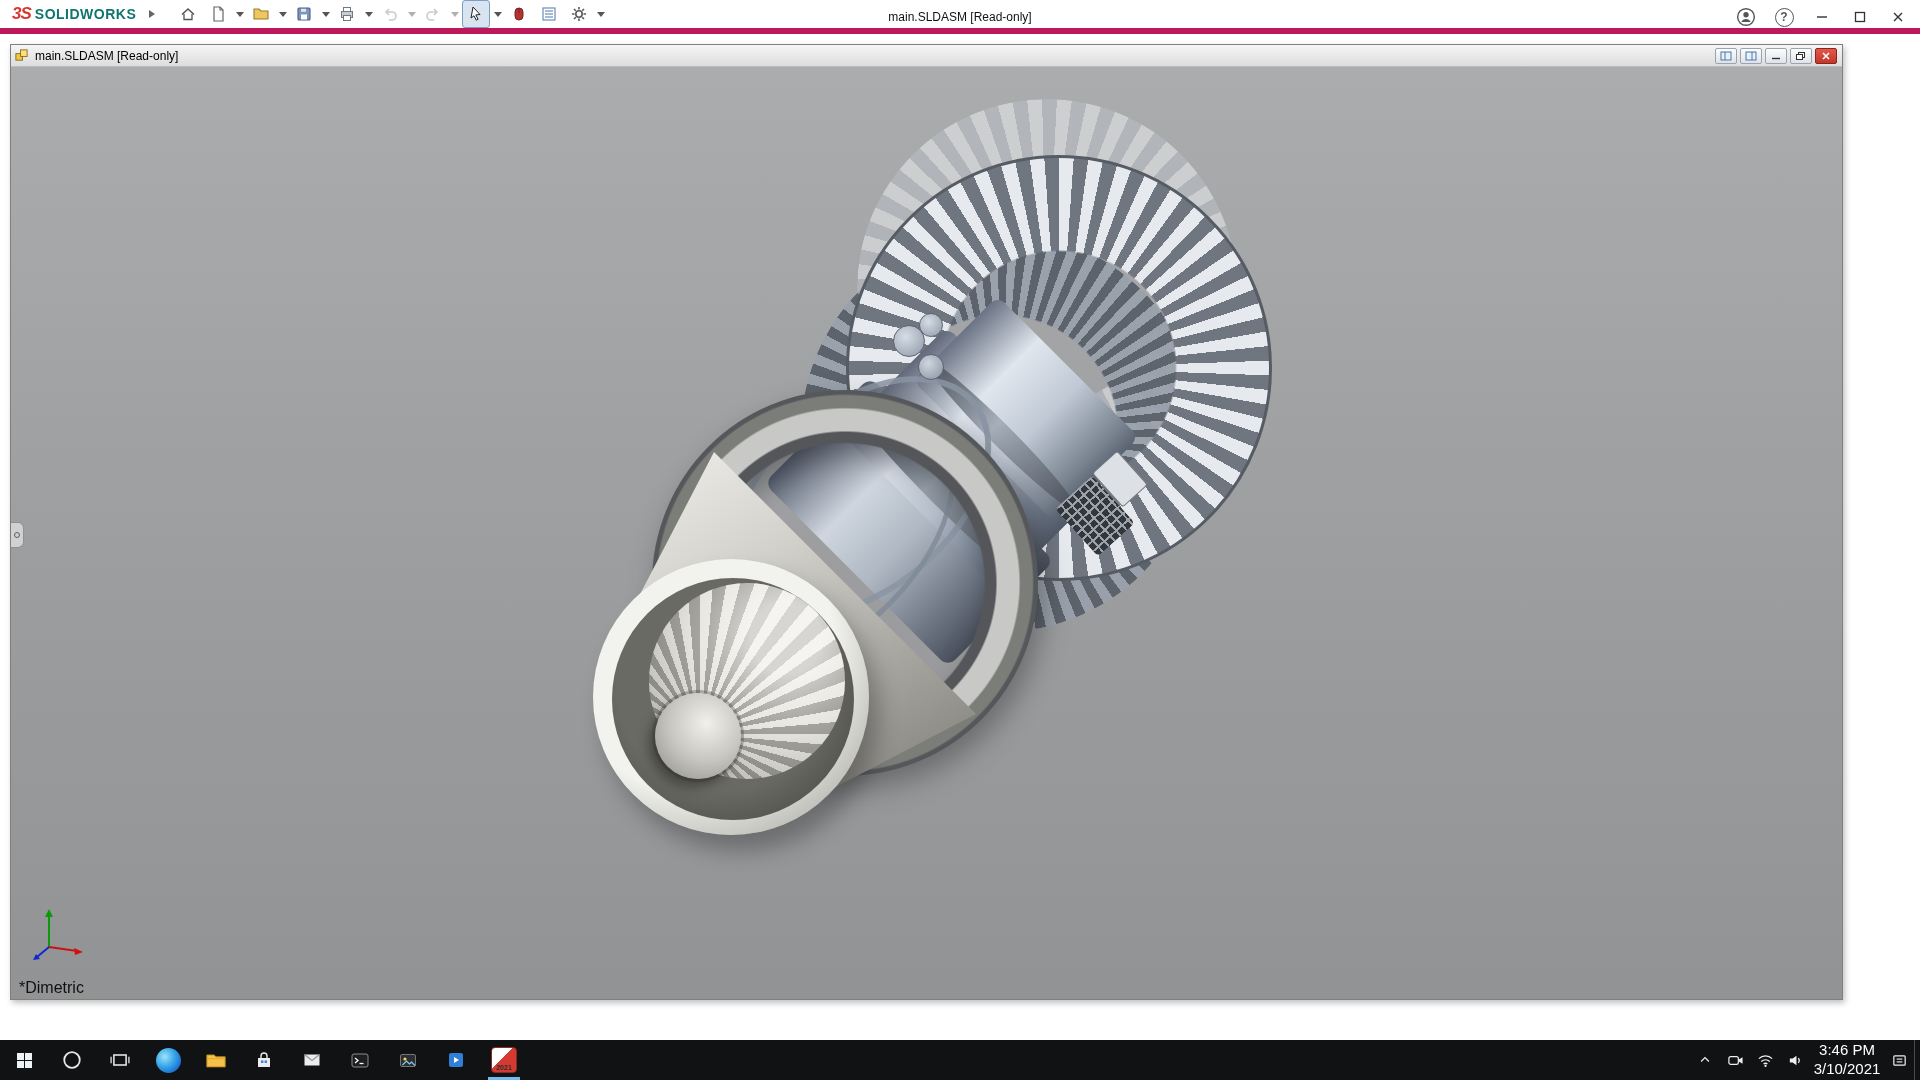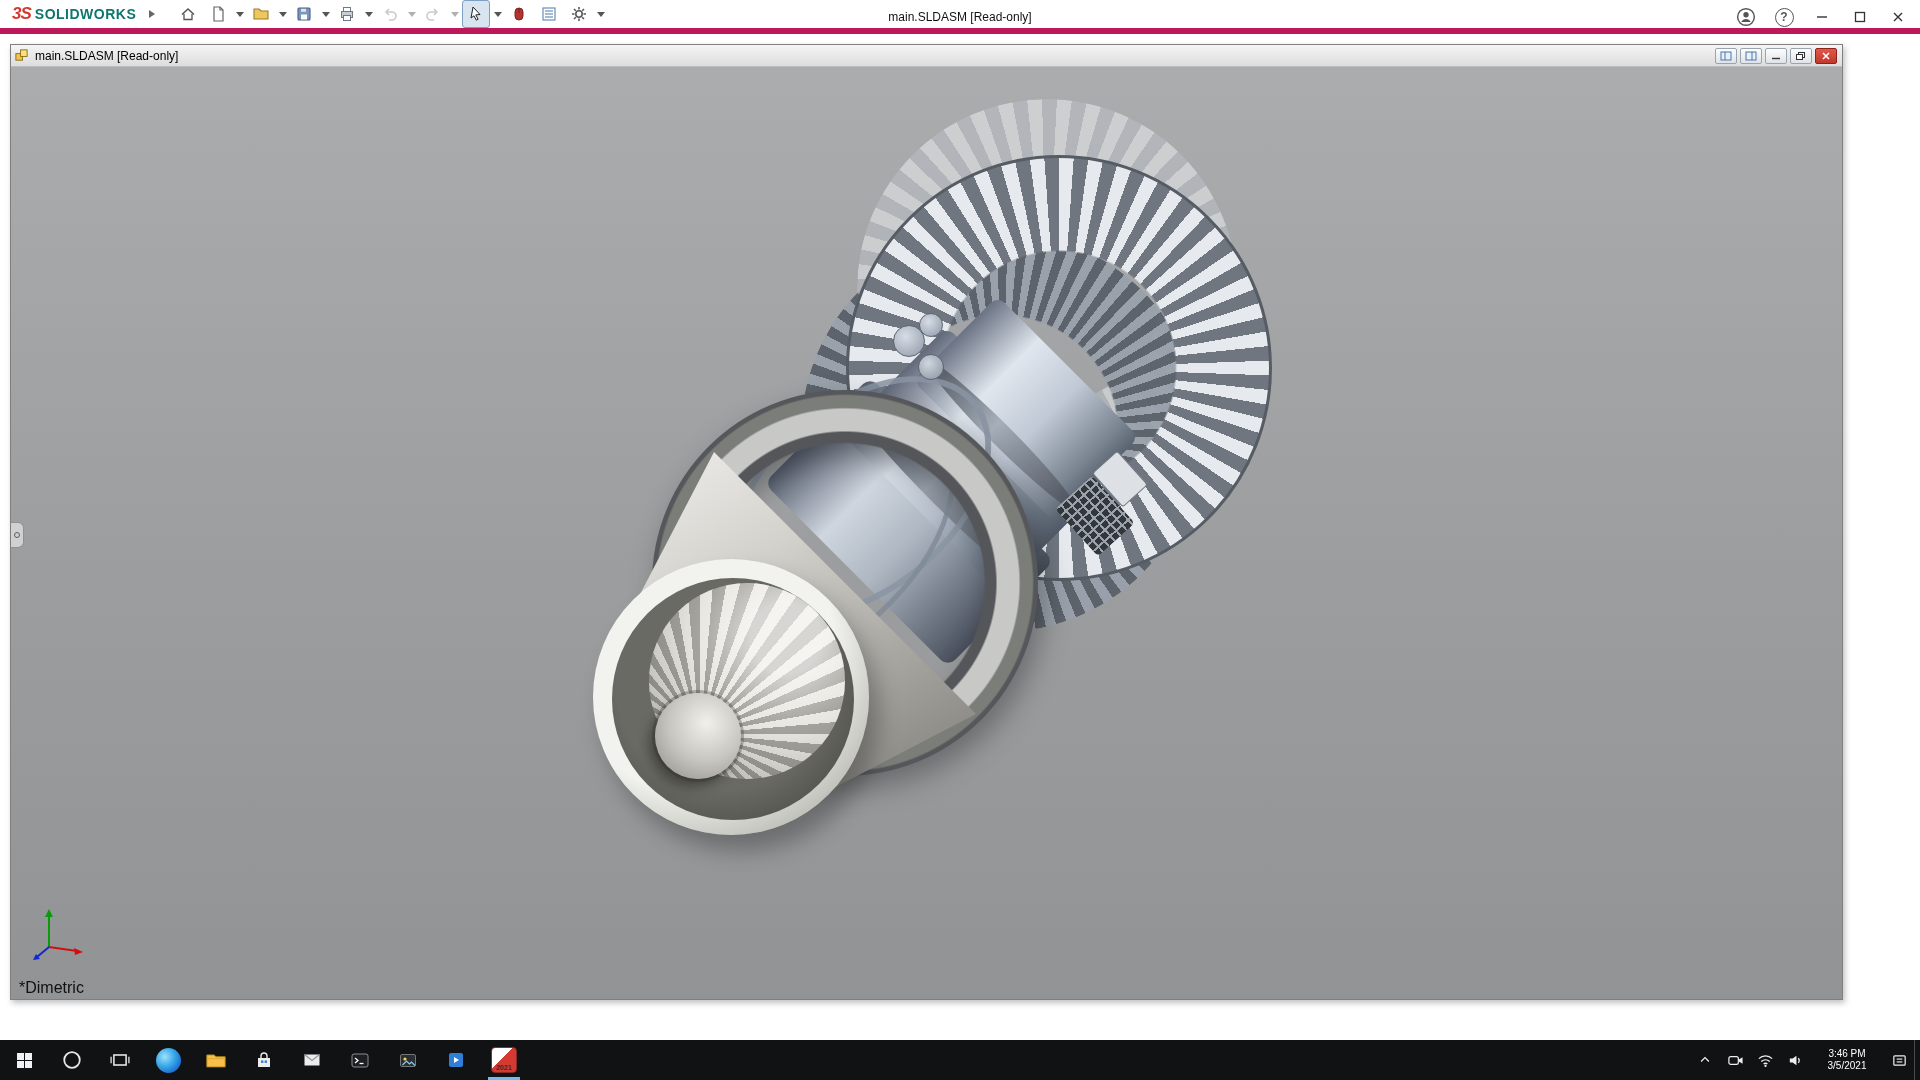--- a/index.html
+++ b/index.html
@@ -96,21 +96,21 @@
   .taskbar { position:absolute; left:0; bottom:0; width:1920px; height:40px; background:#101214; display:flex; align-items:center; z-index:60; }
   .tb-cell { width:48px; height:40px; display:flex; align-items:center; justify-content:center; position:relative; }
   .search-box { width:322px; height:30px; margin-left:0; background:#1f2023; border:1px solid #7f8084; display:flex; align-items:center; gap:8px; padding:0 10px; }
   .search-box input { flex:1; background:transparent; border:none; outline:none; color:#c9cacc; font-size:13px; font-family:"Liberation Sans","DejaVu Sans",sans-serif; }
   .app-underline { position:absolute; left:8px; right:8px; bottom:0; height:3px; background:#76b9ed; }
   .sw-icon { width:26px; height:26px; border-radius:4px; background:linear-gradient(135deg,#ffffff 0 42%,#d43a31 42%); position:relative; border:1px solid #8c2b25; }
   .sw-badge { position:absolute; left:0; right:0; bottom:1px; text-align:center; font-size:7px; font-weight:bold; color:#2c2c2c; }
   .edge-circle { width:25px; height:25px; border-radius:50%; background:radial-gradient(circle at 35% 35%,#9be3f9,#35a3e8 45%,#1b6fd0 75%,#124f9e); }
   .tray { margin-left:auto; display:flex; align-items:center; height:40px; }
   .tray-cell { width:30px; height:40px; display:flex; align-items:center; justify-content:center; }
-  .clock { width:74px; height:40px; display:flex; flex-direction:column; align-items:center; justify-content:center; color:#fff; font-size:10px; line-height:1.25; }
+  .clock { width:74px; height:40px; display:flex; flex-direction:column; align-items:center; justify-content:center; color:#fff; font-size:15px; line-height:1.25; }
   .show-desktop { width:6px; height:40px; border-left:1px solid #4a4a4a; }
 </style>
 </head>
 <body>
 
 <div class="app-titlebar">
   <div class="brand">
     <span class="brand-mark">3S</span>
     <span class="brand-name">SOLIDWORKS</span>
   </div>
@@ -455,21 +455,21 @@
       </svg>
     </div>
     <div class="tray-cell">
       <svg width="17" height="17" viewBox="0 0 18 18">
         <path d="M3 7v4h3l4 3V4L6 7z" fill="#eee"></path>
         <path d="M12 6.5a4 4 0 0 1 0 5" fill="none" stroke="#eee" stroke-width="1.3"></path>
       </svg>
     </div>
     <div class="clock">
       <span>3:46 PM</span>
-      <span>3/5/2021</span>
+      <span>3/10/2021</span>
     </div>
     <div class="tray-cell">
       <svg width="17" height="17" viewBox="0 0 18 18">
         <rect x="3" y="4" width="12" height="10" rx="1" fill="none" stroke="#eee" stroke-width="1.3"></rect>
         <line x1="6" y1="7.5" x2="12" y2="7.5" stroke="#eee" stroke-width="1.2"></line>
         <line x1="6" y1="10.5" x2="12" y2="10.5" stroke="#eee" stroke-width="1.2"></line>
       </svg>
     </div>
     <div class="show-desktop"></div>
   </div>

